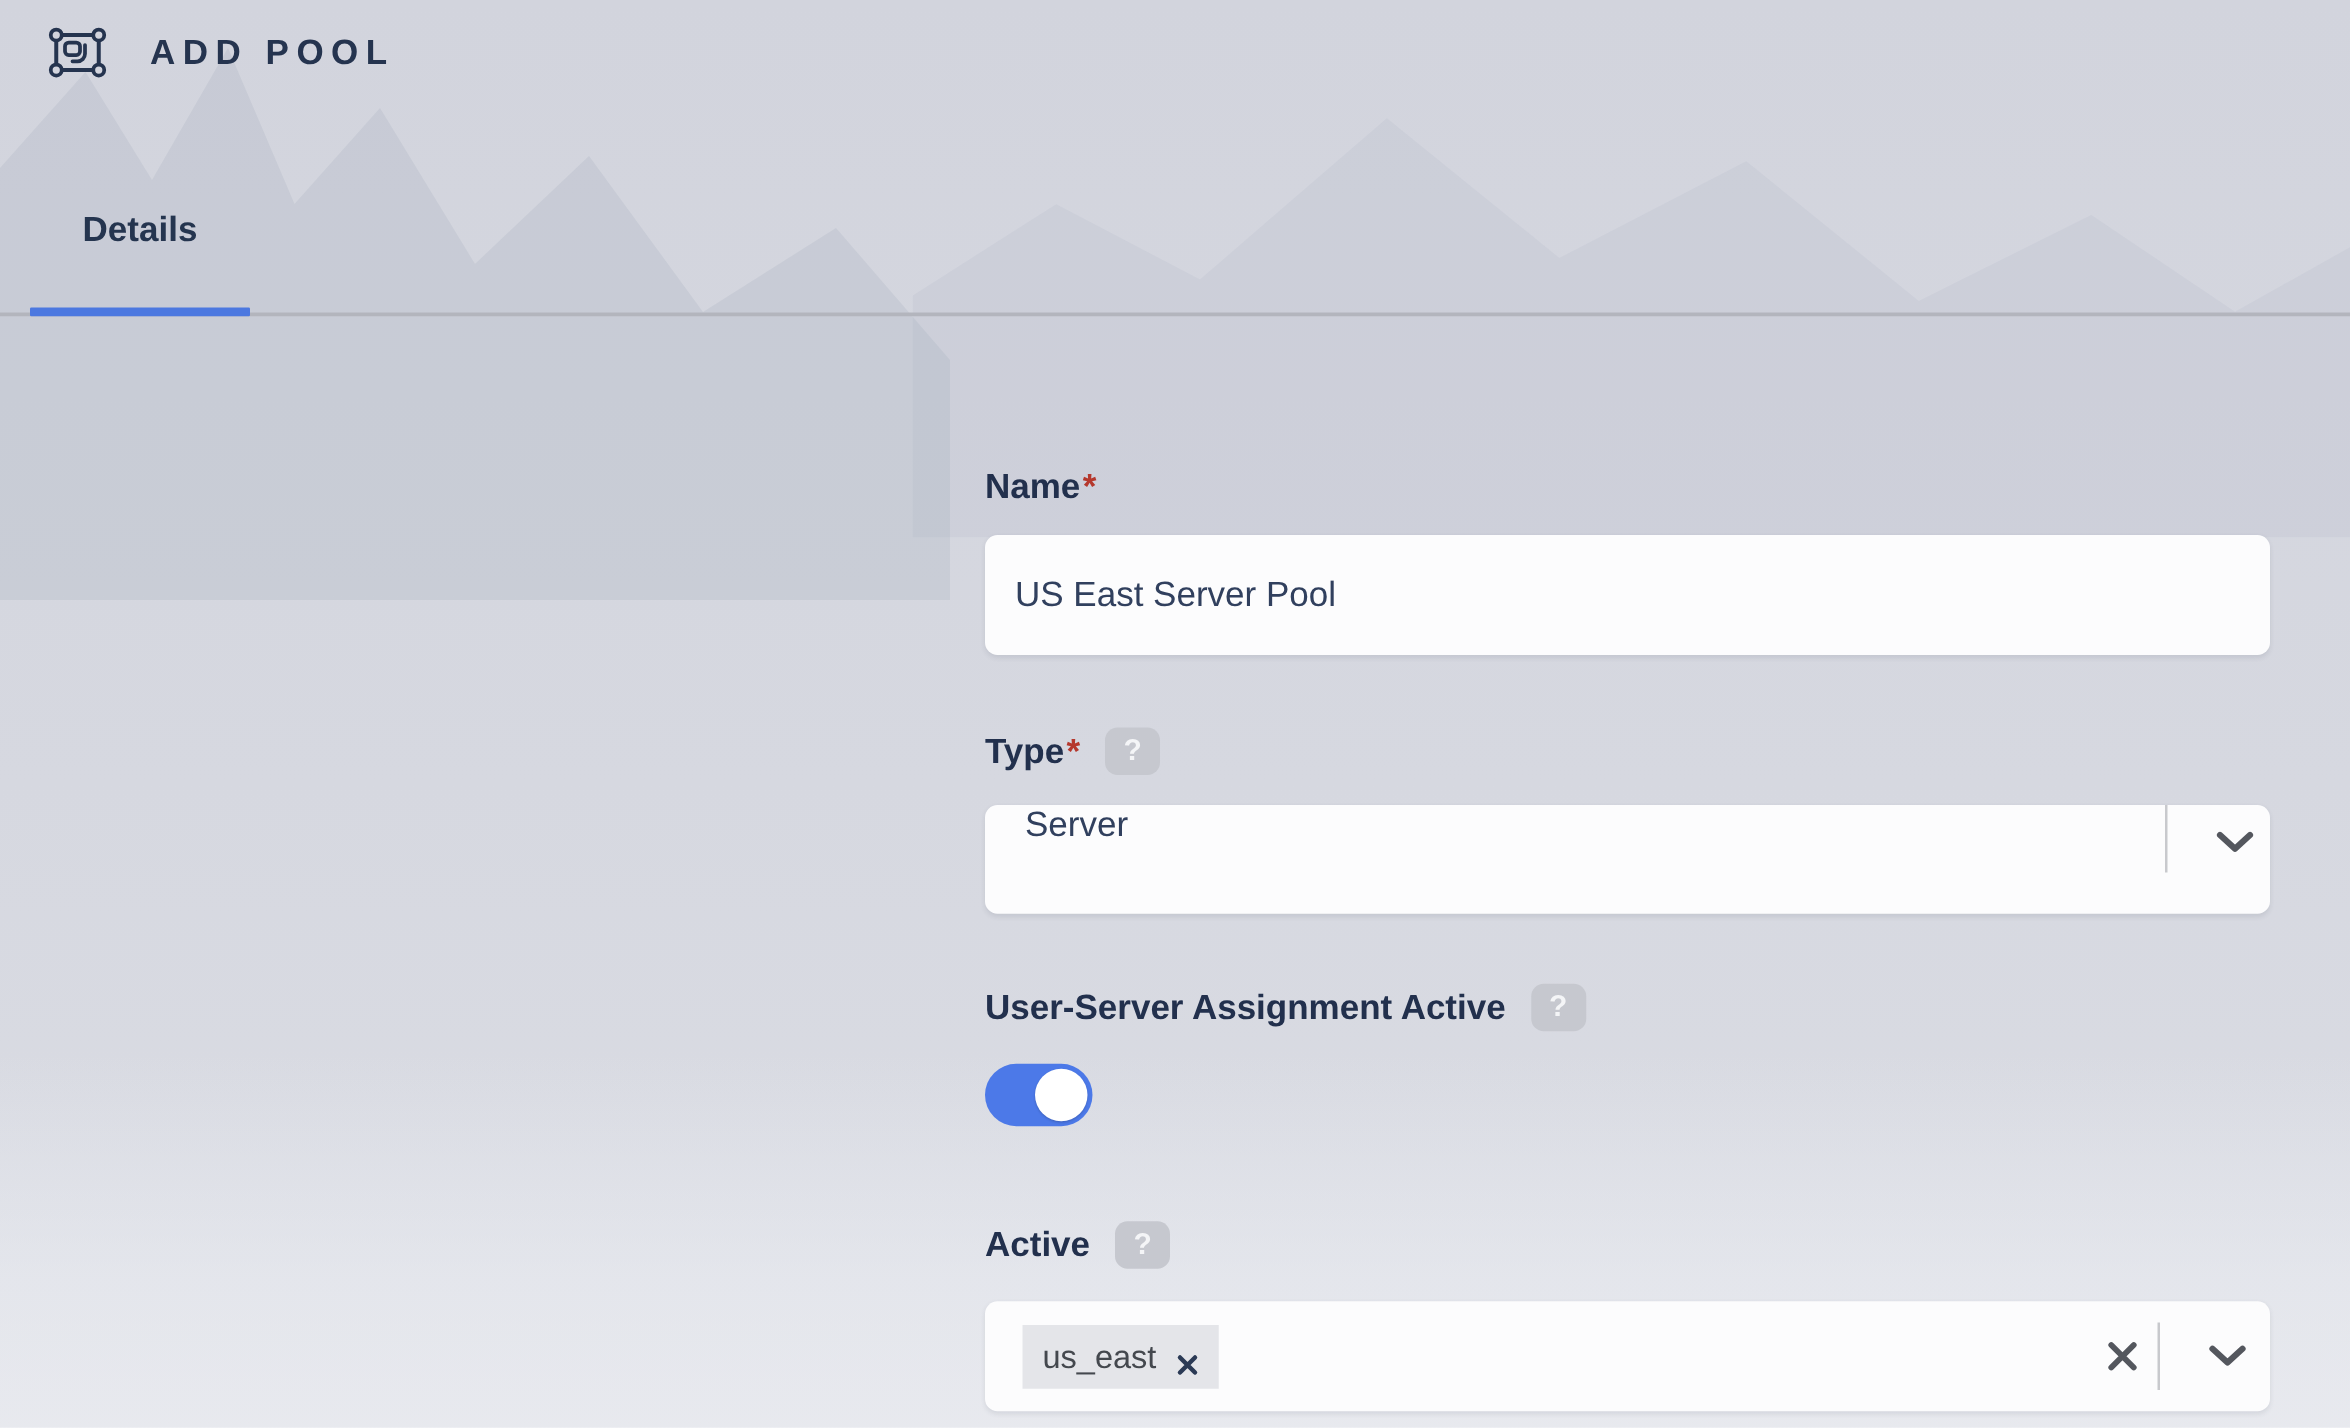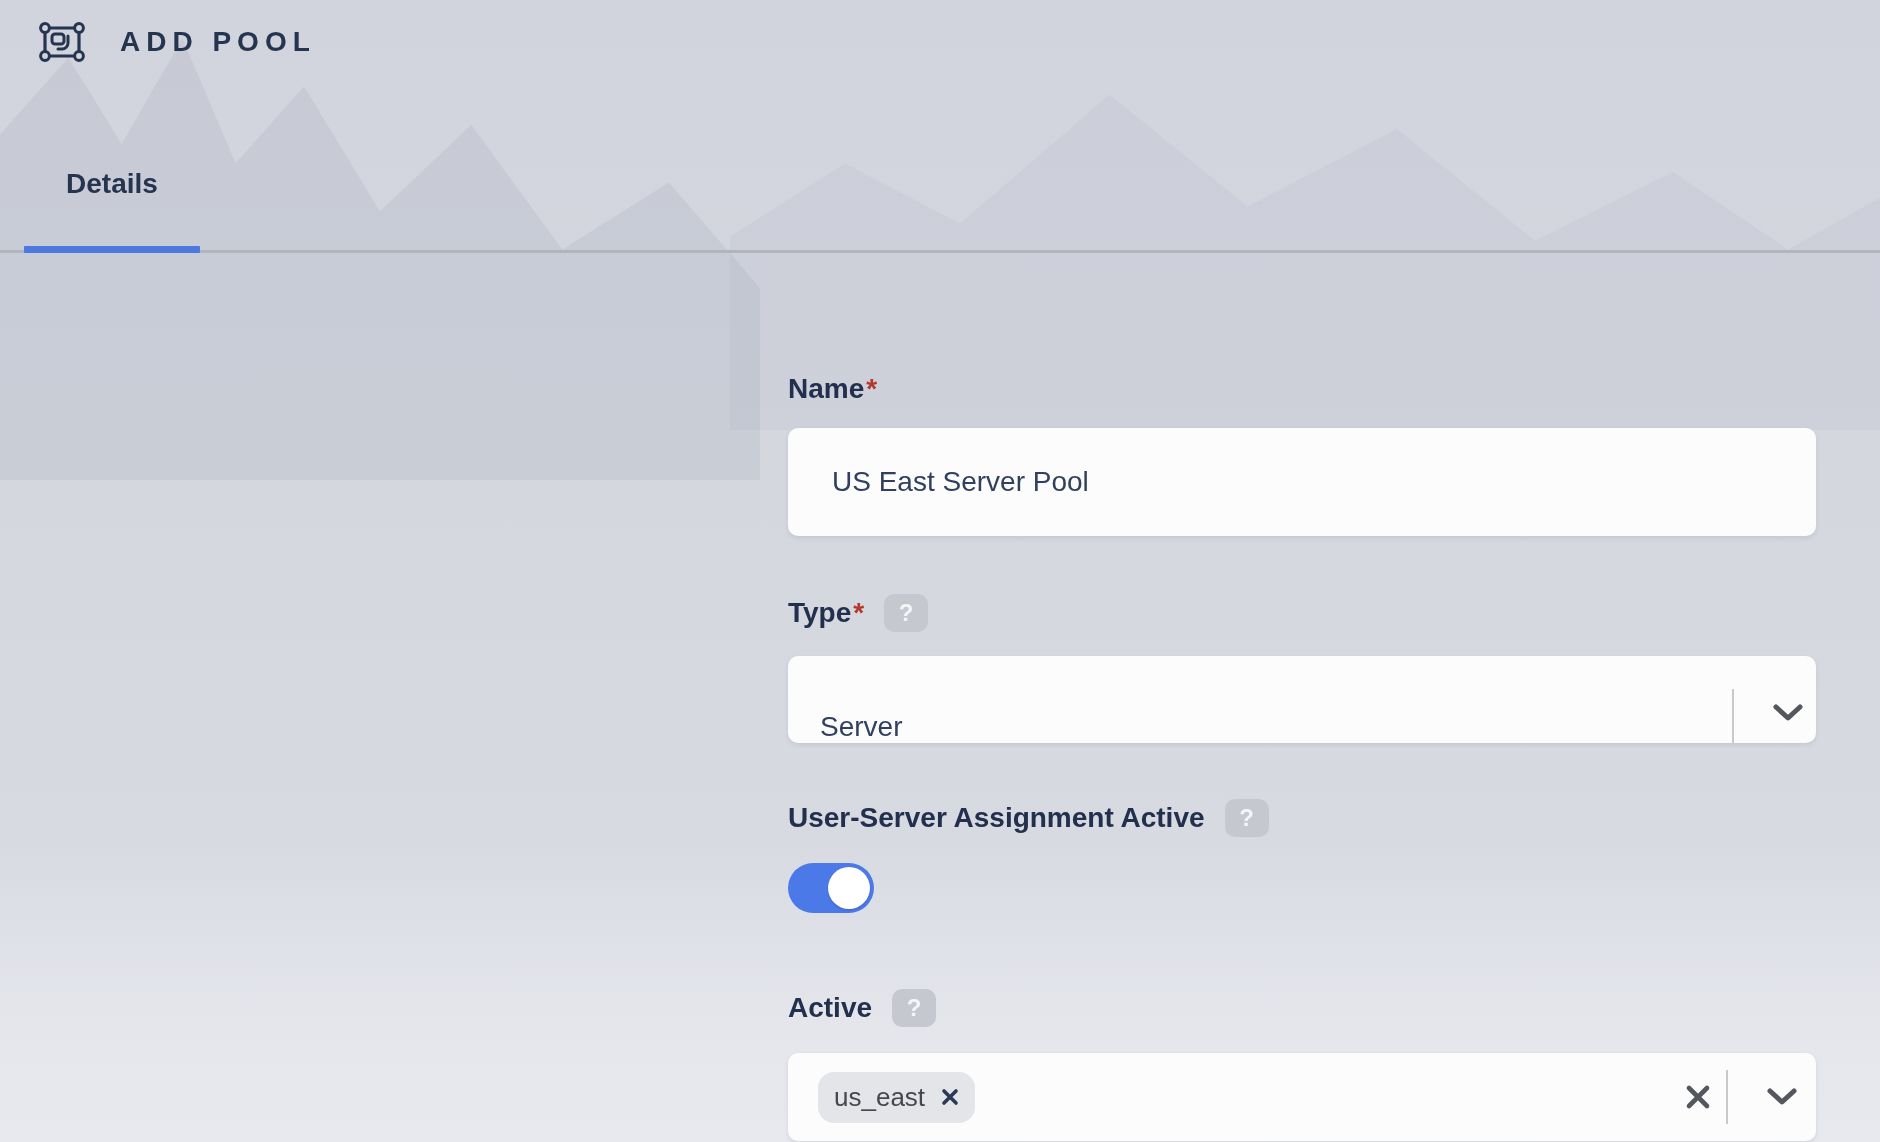--- a/index.html
+++ b/index.html
@@ -48,27 +48,27 @@
   .form-col { position: absolute; left: 788px; top: 352px; width: 1028px; margin-top: 20px; }
   .field-label-row { display: flex; align-items: center; gap: 20px; }
   .field-label { font-size: 28px; font-weight: 700; color: #22304d; line-height: 34px; }
   .req { color: #b5382d; font-size: 28px; font-weight: 700; margin-left: 2px; }
   .help-badge {
     width: 44px; height: 38px; border-radius: 10px; background: #c6c8cf;
     display: inline-flex; align-items: center; justify-content: center;
     color: #f4f5f7; font-size: 24px; font-weight: 700; cursor: pointer;
   }
   .text-input {
-    margin-top: 22px; width: 1028px; height: 108px; border: none; outline: none;
+    margin-top: 22px; width: 1028px; height: 96px; border: none; outline: none;
     background: #fcfcfd; border-radius: 10px; box-shadow: 0 2px 4px rgba(40,50,70,0.10);
-    padding: 0 44px; font-family: inherit; font-size: 28px; color: #31405e;
+    padding: 0 24px; font-family: inherit; font-size: 28px; color: #31405e;
   }
   .select-box {
     margin-top: 24px; width: 1028px; height: 87px; background: #fcfcfd; border-radius: 10px;
-    box-shadow: 0 2px 4px rgba(40,50,70,0.10); display: flex; align-items: flex-end;
+    box-shadow: 0 2px 4px rgba(40,50,70,0.10); display: flex; align-items: flex-start;
     padding: 0 0 0 32px; cursor: pointer; position: relative;
   }
   .select-value { font-size: 28px; color: #31405e; flex: 1 1 auto; }
   .v-divider { width: 2px; height: 54px; background: #c8c9cd; margin-right: 26px; }
   .chev-btn, .clear-btn {
     width: 56px; height: 60px; display: flex; align-items: center; justify-content: center;
     cursor: pointer; background: transparent; border: none;
   }
   .spacer-after-input { height: 58px; }
   .spacer-after-select { height: 56px; }
@@ -84,22 +84,22 @@
     border-radius: 50%; background: #ffffff; box-shadow: 0 1px 2px rgba(0,0,0,0.18);
   }
 
   
   .multiselect {
     margin-top: 26px; width: 1028px; height: 88px; background: #fcfcfd; border-radius: 10px;
     box-shadow: 0 2px 4px rgba(40,50,70,0.10); display: flex; align-items: center;
     padding: 0 0 0 30px; cursor: text; position: relative;
   }
   .tag {
-    display: inline-flex; align-items: center; gap: 16px; background: #e4e5e9;
-    border-radius: 16px; padding: 10px 16px; cursor: default;
+    display: inline-flex; align-items: flex-end; gap: 16px; background: #e4e5e9;
+    border-radius: 0; padding: 10px 16px; cursor: default;
   }
   .tag-text { font-size: 26px; color: #44484e; }
   .tag-remove { display: flex; align-items: center; cursor: pointer; }
   .ms-right { margin-left: auto; display: flex; align-items: center; }
 </style>
 </head>
 <body>
 
 <div class="scenery mtn-left"></div>
 <div class="scenery mtn-right"></div>

